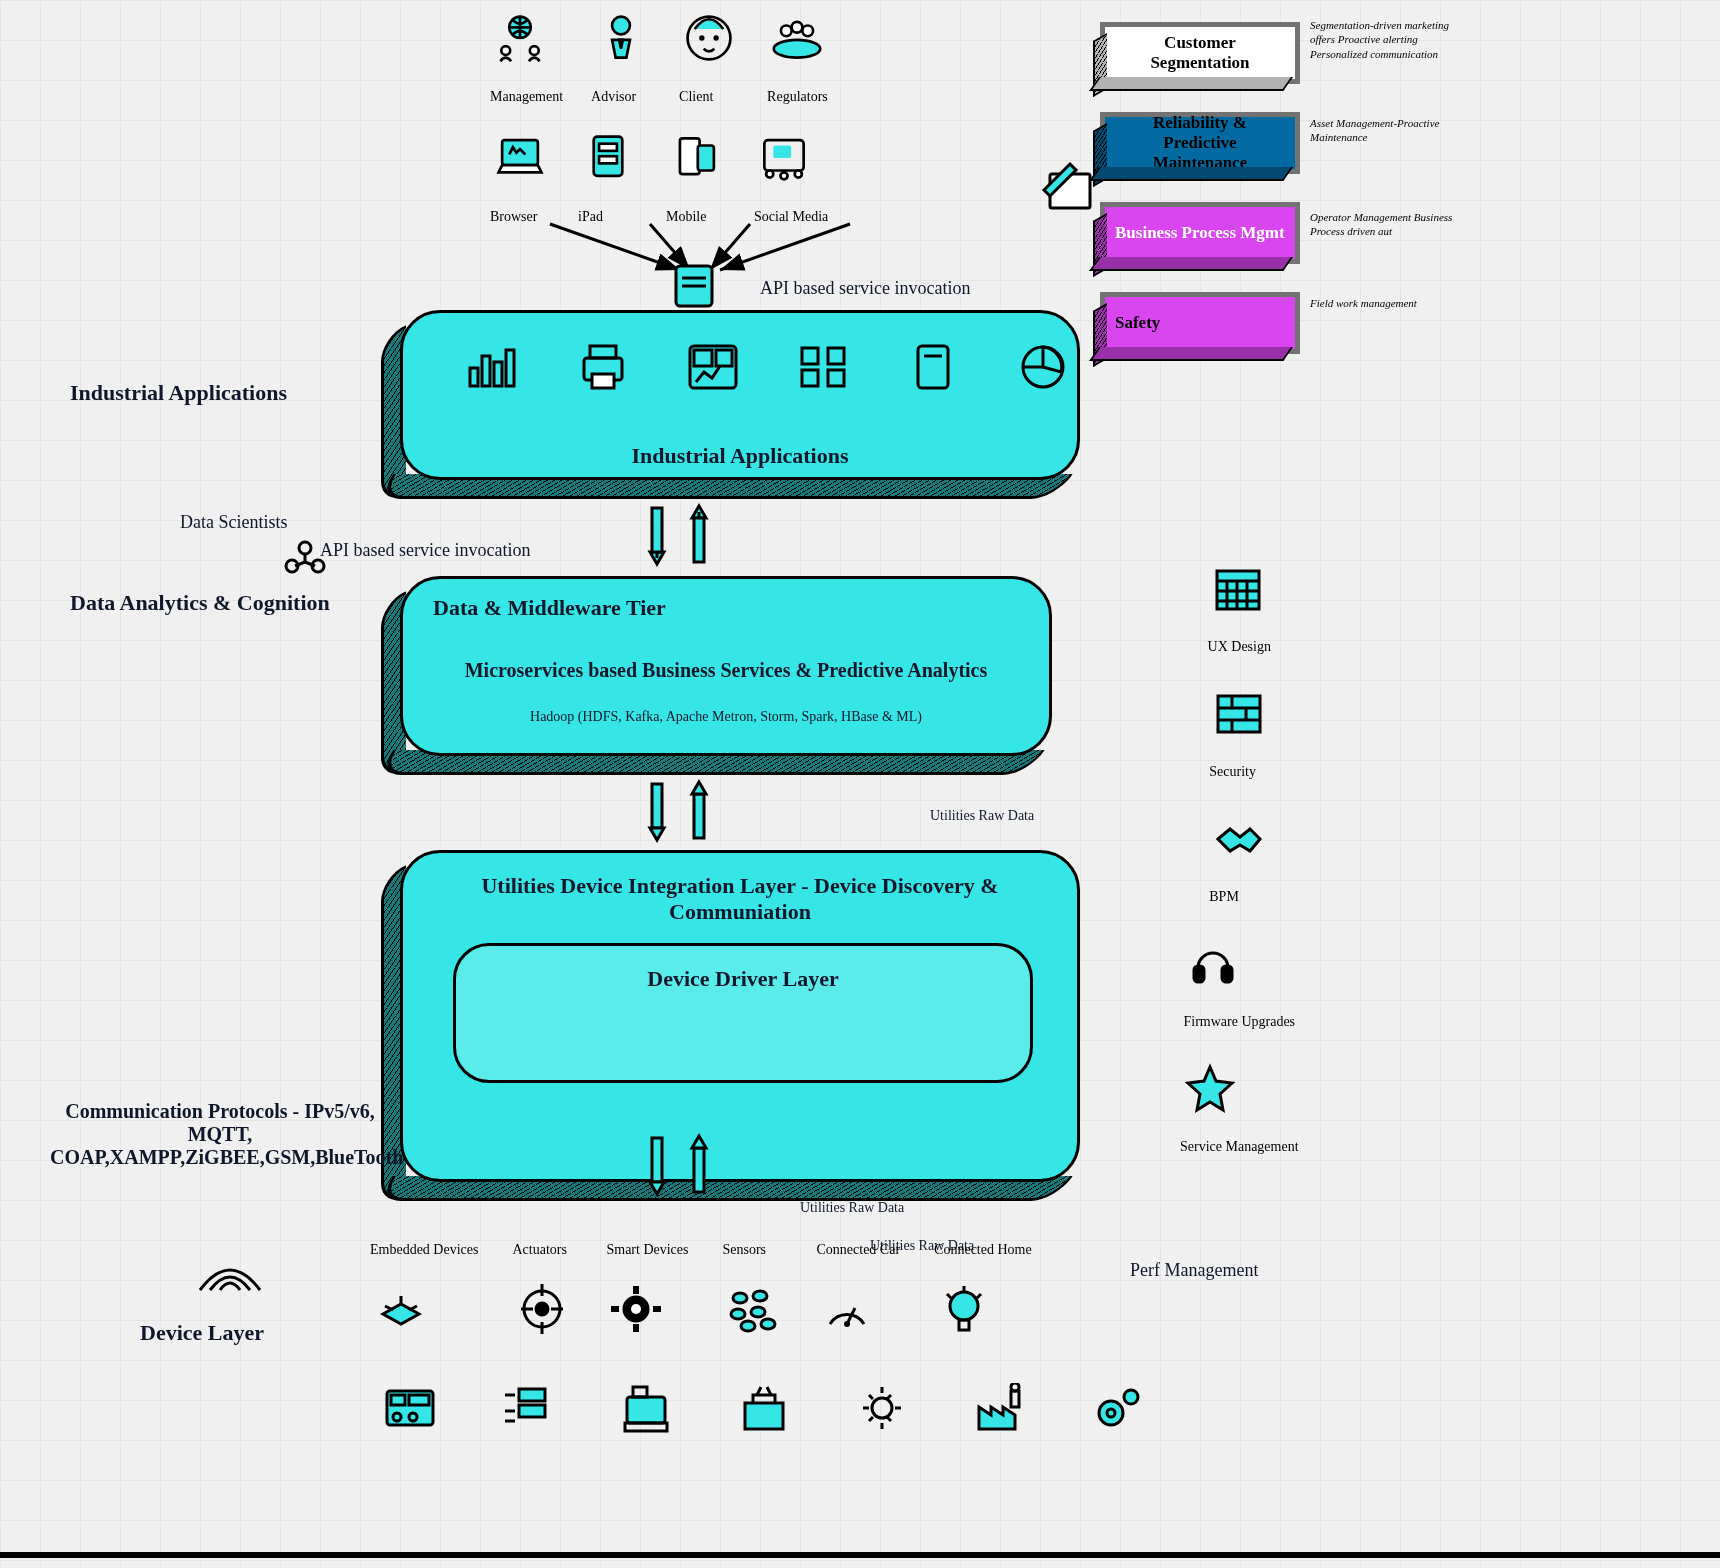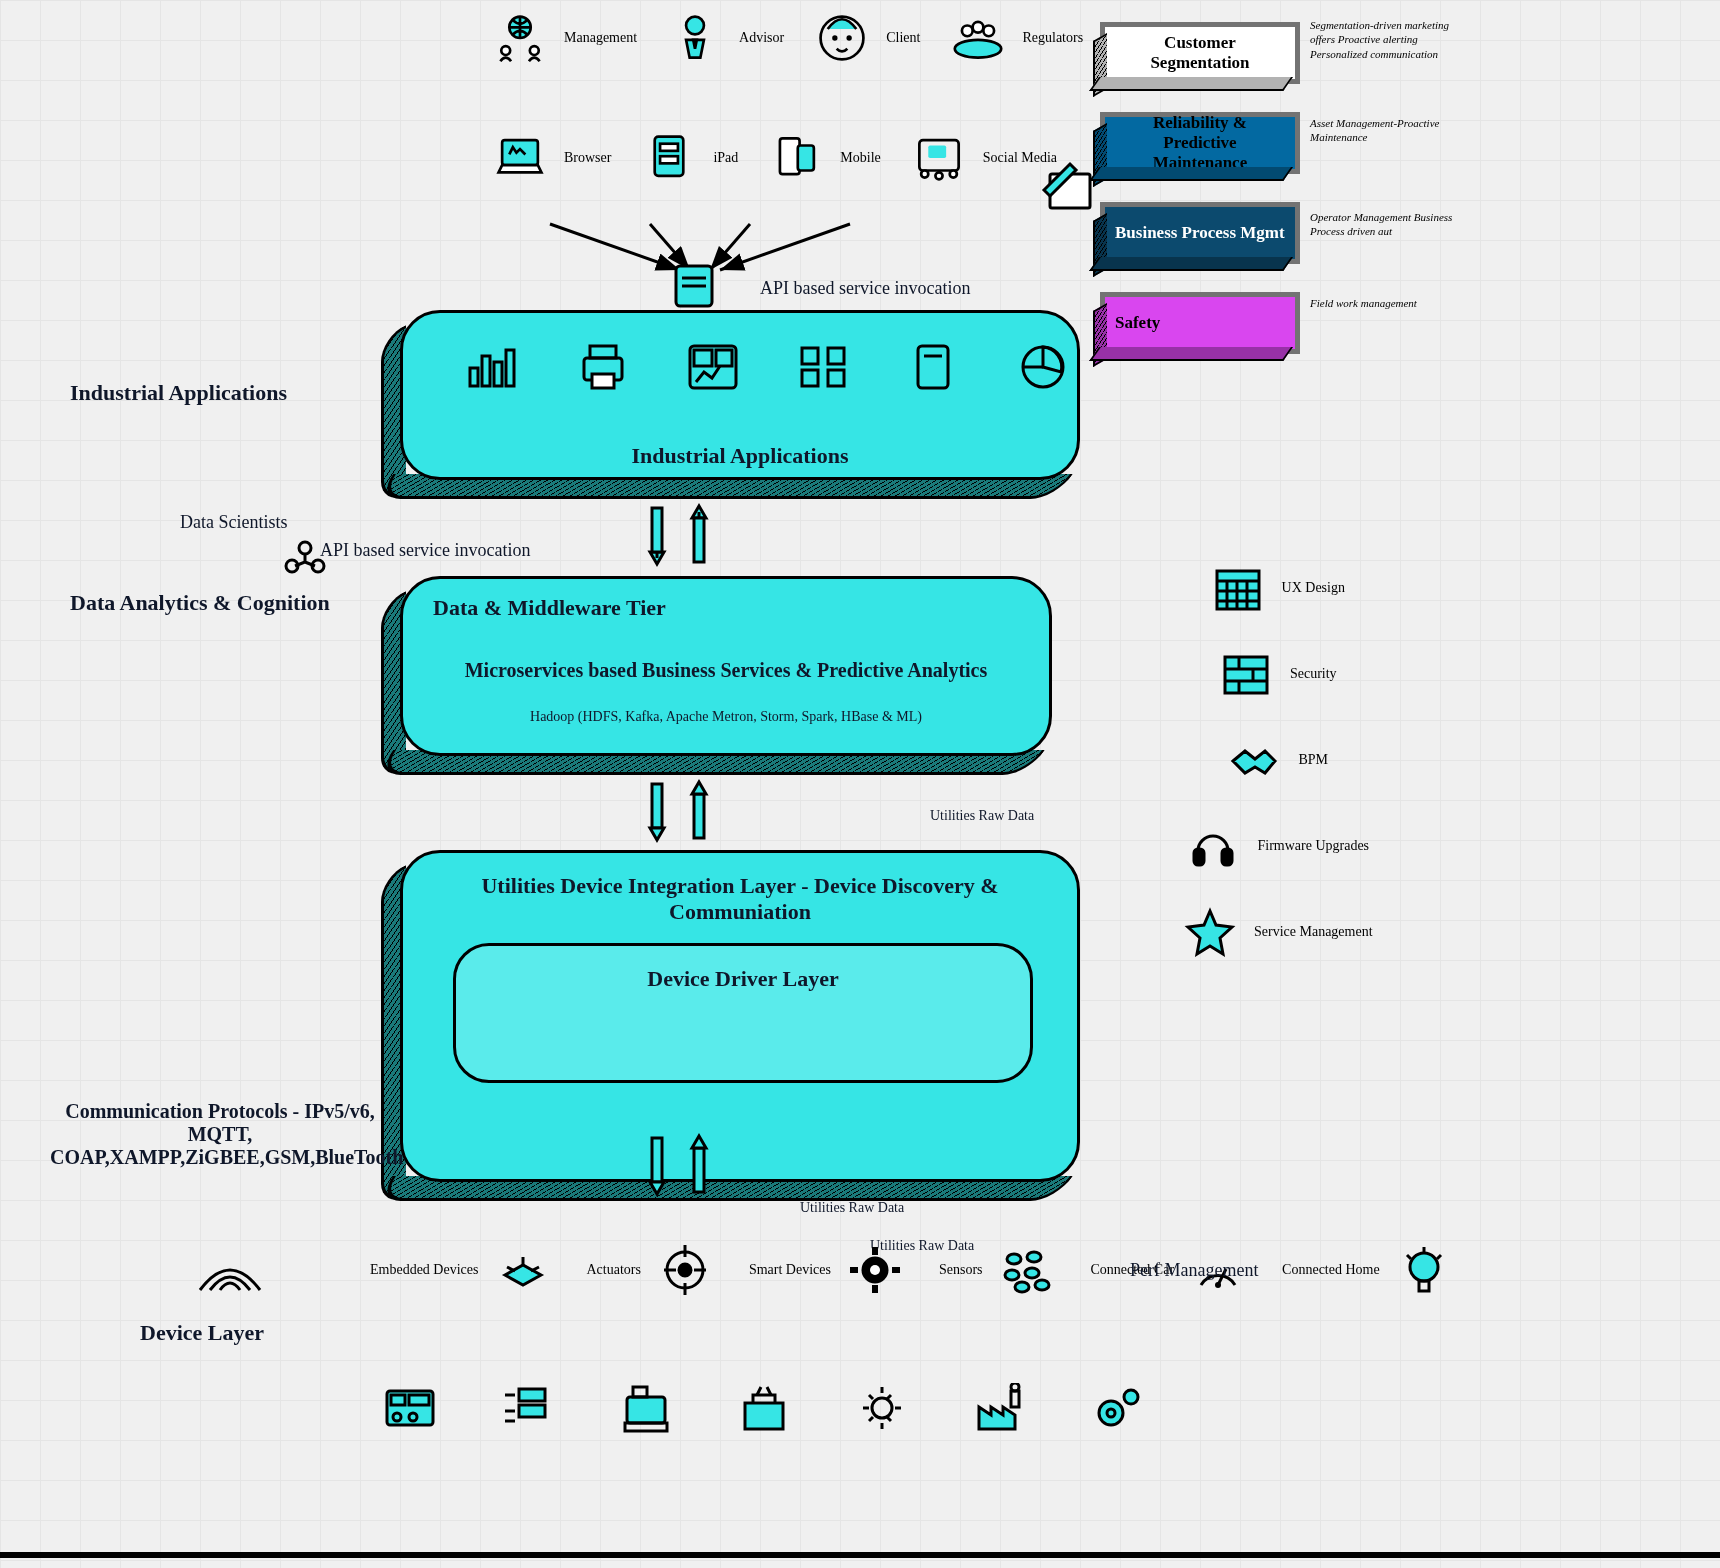--- a/index.html
+++ b/index.html
@@ -12,21 +12,21 @@
 .small { font-size:14px; }
 .block3d { position:absolute; background:#36e5e5; border:3px solid #000; border-radius:40px; }
 .block3d::before { content:''; position:absolute; left:-22px; top:12px; width:22px; height:100%; background:#1a7a7a; border:3px solid #000; border-right:none; border-radius:40px 0 0 40px; transform:skewY(-25deg); transform-origin:right; z-index:-1;
   background-image:repeating-linear-gradient(135deg,transparent,transparent 4px,#000 4px,#000 5px); }
 .block3d::after { content:''; position:absolute; left:-10px; bottom:-22px; width:100%; height:22px; background:#1a7a7a; border:3px solid #000; border-top:none; border-radius:0 0 40px 40px; transform:skewX(-35deg); transform-origin:top; z-index:-1;
   background-image:repeating-linear-gradient(135deg,transparent,transparent 4px,#000 4px,#000 5px); }
 .innerbox { border:3px solid #000; border-radius:36px; background:rgba(200,255,255,.25); padding:14px; }
 .icon { width:60px; height:56px; display:inline-flex; align-items:center; justify-content:center; }
 .icon svg { width:54px; height:50px; }
 .row { position:absolute; display:flex; gap:28px; align-items:flex-start; }
-.col { display:flex; flex-direction:row; align-items:center; gap:14px; }
+.col { display:flex; flex-direction:column; gap:23px; }
 .bizcard { position:absolute; width:200px; height:62px; display:flex; align-items:center; justify-content:flex-start; font-size:17px; font-weight:600; border:5px solid #737373; }
 .bizcard::before { content:''; position:absolute; left:-12px; top:6px; width:12px; height:100%; border:2px solid #000; border-right:none; transform:skewY(-30deg); transform-origin:right;
   background:inherit; filter:brightness(.7); background-image:repeating-linear-gradient(135deg,transparent,transparent 3px,#000 3px,#000 4px); }
 .bizcard::after { content:''; position:absolute; left:-6px; bottom:-12px; width:100%; height:12px; border:2px solid #000; border-top:none; transform:skewX(-35deg); transform-origin:top;
   background:inherit; filter:brightness(.7); }
 .biztext { position:absolute; font-size:11px; width:150px; text-align:left; line-height:1.3;font-style:italic; }
 .arrow { position:absolute; }
 .dblArrow { display:flex; gap:8px; }
 .dblArrow svg { width:34px; height:70px; }
 .driverbox { display:flex; align-items:center; gap:8px; }
@@ -401,21 +401,21 @@
 </div>
 <div class="biztext" style="left:1310px; top:18px;">Segmentation-driven marketing offers
 Proactive alerting
 Personalized communication</div>
 
 <div class="bizcard" style="left:1100px; top:112px; background:#0369a1;">
   <span style="text-align:center; padding:0 10px;">Reliability &amp; Predictive Maintenance</span>
 </div>
 <div class="biztext" style="left:1310px; top:116px;">Asset Management-Proactive Maintenance</div>
 
-<div class="bizcard" style="left:1100px; top:202px; background:#0c4a6e; color:#fff;">
+<div class="bizcard" style="left:1100px; top:202px; background:#d946ef; color:#fff;">
   <span style="text-align:center; padding:0 10px;">Business Process Mgmt</span>
 </div>
 <div class="biztext" style="left:1310px; top:210px;">Operator Management
 Business Process driven aut</div>
 
 <div class="bizcard" style="left:1100px; top:292px; background:#d946ef;">
   <span style="text-align:center; padding:0 10px;">Safety</span>
 </div>
 <div class="biztext" style="left:1310px; top:296px;">Field work management</div>
 

